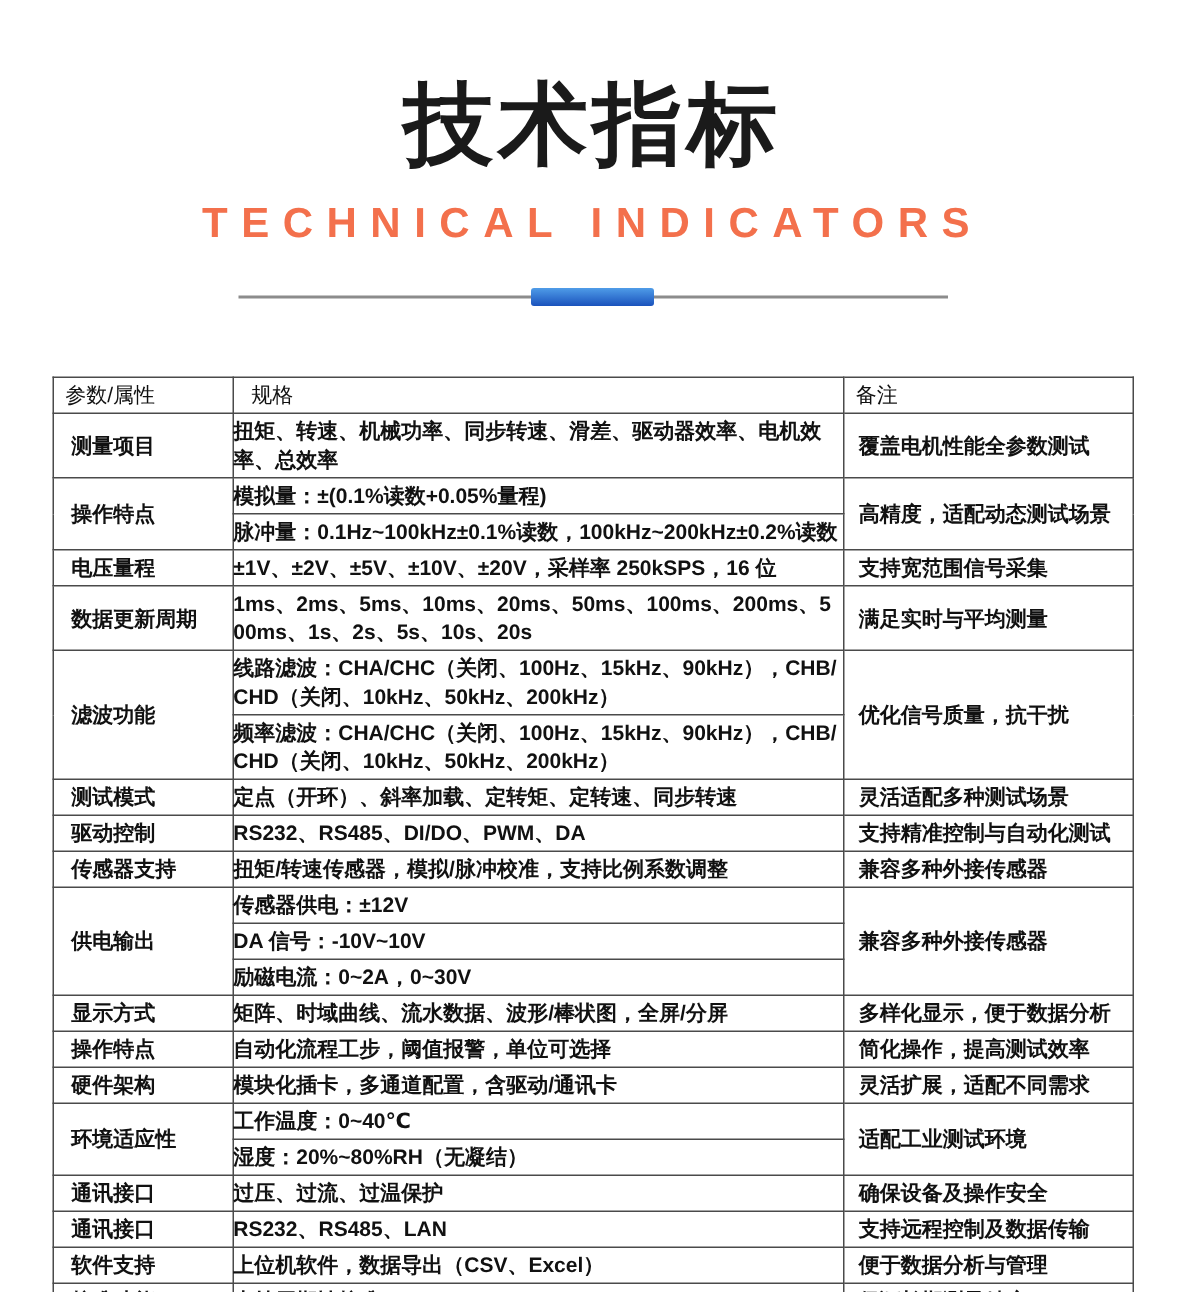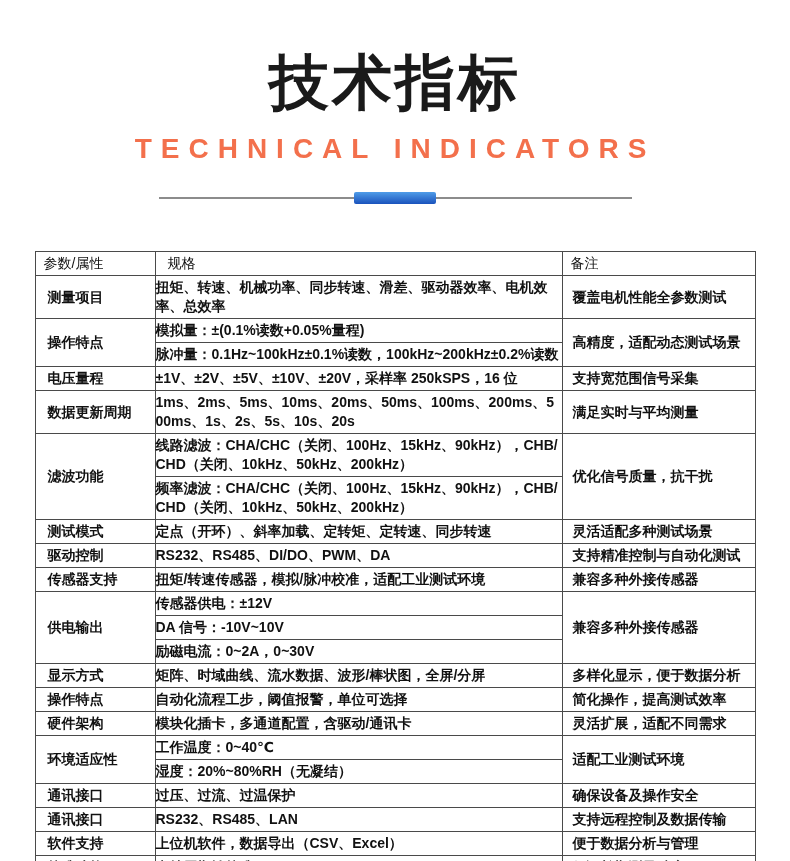--- a/index.html
+++ b/index.html
@@ -148,21 +148,21 @@
       </tr>
 
       <tr>
         <td class="param">驱动控制</td>
         <td class="spec">RS232、RS485、DI/DO、PWM、DA</td>
         <td class="remark">支持精准控制与自动化测试</td>
       </tr>
 
       <tr>
         <td class="param">传感器支持</td>
-        <td class="spec">扭矩/转速传感器，模拟/脉冲校准，适配工业测试环境</td>
+        <td class="spec">扭矩/转速传感器，模拟/脉冲校准，支持比例系数调整</td>
         <td class="remark">兼容多种外接传感器</td>
       </tr>
 
       <tr>
         <td class="param" rowspan="3">供电输出</td>
         <td class="spec">传感器供电：±12V</td>
         <td class="remark" rowspan="3">兼容多种外接传感器</td>
       </tr>
       <tr>
         <td class="spec">DA 信号：-10V~10V</td>

